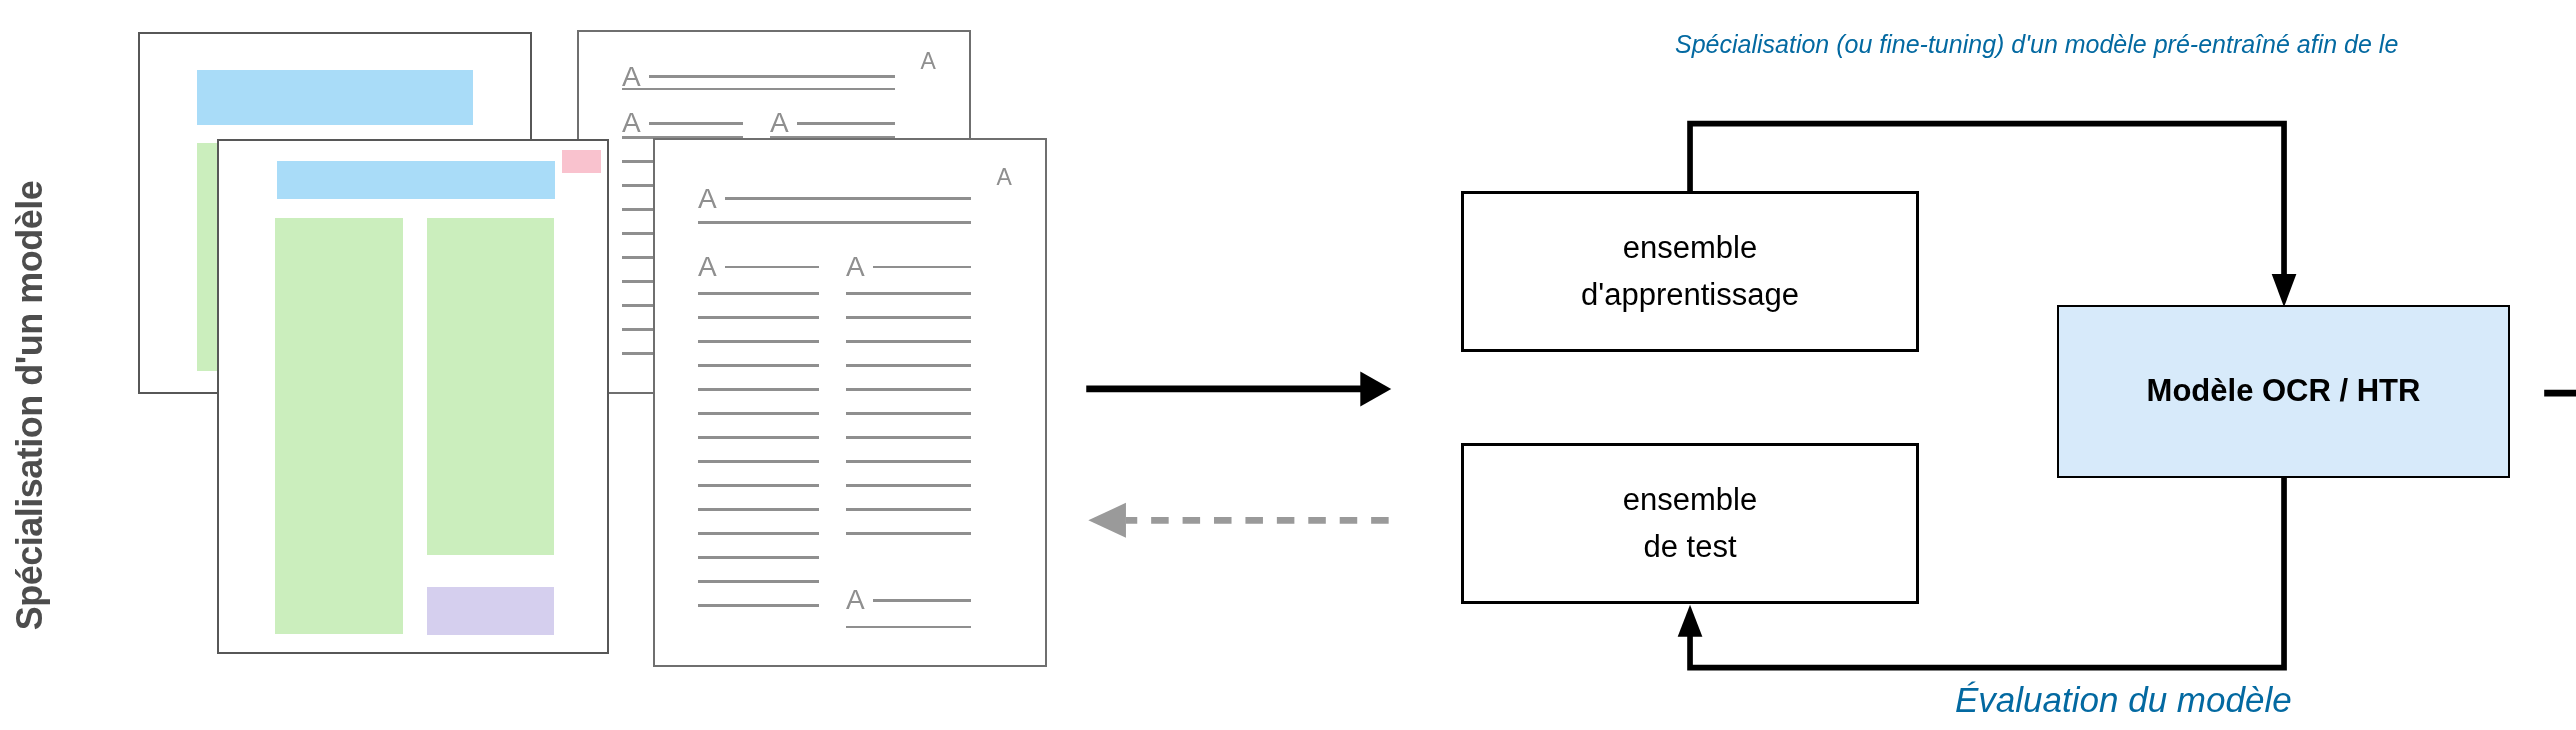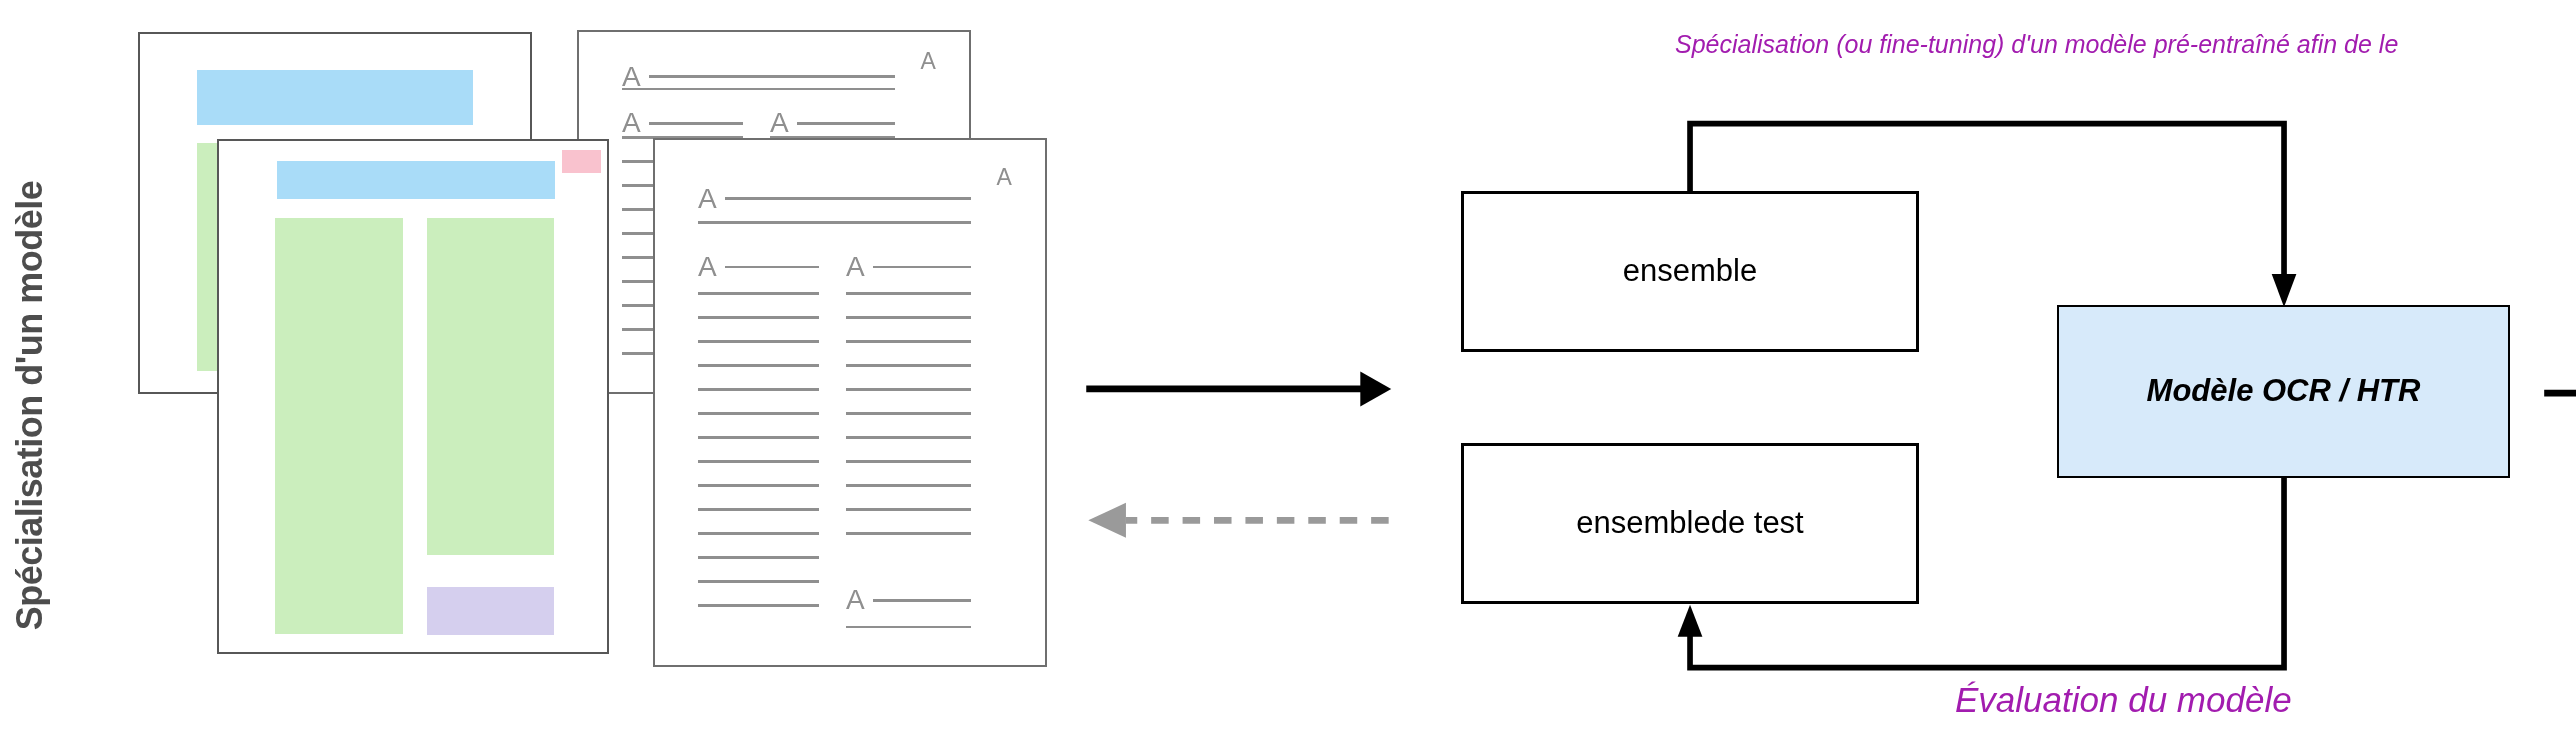--- a/index.html
+++ b/index.html
@@ -42,32 +42,32 @@
   .trow.headL{top:21.5%;left:11%;width:31%;}
   .trow.headR{top:21.5%;left:49%;width:32%;}
   .lines{position:absolute;
     background-image:repeating-linear-gradient(to bottom,#8f8f8f 0 2.6px,transparent 2.6px 24px);}
   .lines.left{left:11%;width:31%;top:29%;bottom:7%;}
   .lines.right{left:49%;width:32%;top:29%;height:49%;}
   .trow.headR2{top:85%;left:49%;width:32%;}
   .ln.bottomR{top:92.5%;left:49%;width:32%;}
 
   
-  .fbox{position:absolute;box-sizing:border-box;display:flex;
-    align-items:center;justify-content:center;text-align:center;background:#fff;z-index:5;}
+  .fbox{position:absolute;box-sizing:border-box;display:flex;flex-direction:column;
+    justify-content:center;text-align:center;background:#fff;z-index:5;}
   .fbox .bl{font-size:31px;line-height:1.5;color:#000;white-space:nowrap;}
   .ensemble{border:3.1px solid #000;}
   .model{border:2.6px solid #000;}
   .model .bl{font-weight:bold;}
   .box-train{left:1461px;top:191px;width:458px;height:161px;}
   .box-test{left:1461px;top:443px;width:458px;height:161px;}
-  .box-pre{left:2057px;top:305px;width:453px;height:173px;font-style:italic;}
+  .box-pre{left:2057px;top:305px;width:453px;height:173px;}
 
   
-  .note{position:absolute;font-style:italic;color:#a21caf;font-size:25px;line-height:47px;
+  .note{position:absolute;font-style:italic;color:#0369a1;font-size:25px;line-height:47px;
         white-space:nowrap;z-index:6;}
   .note-top{left:1675px;top:20.6px;}
   .note-bottom{left:1955px;top:679px;font-size:35px;line-height:1.2;}
 
   
   svg.connectors{position:absolute;left:0;top:0;z-index:4;}
   .conn{fill:none;stroke-width:11px;}
   .arrow{stroke-width:13px;}
   .dash{stroke-width:13px;stroke-dasharray:34 27;}
 </style>
@@ -157,20 +157,21 @@
 
   <line class="arrow" x1="6220" y1="763" x2="6400" y2="763" stroke="#000000"></line>
   <polygon points="6398,731 6398,795 6456,763" fill="#000000"></polygon>
 
   <line class="dash" x1="2695" y1="1010" x2="2185" y2="1010" stroke="#9a9a9a"></line>
   <polygon points="2185,976 2185,1044 2112,1010" fill="#9a9a9a"></polygon>
 </svg>
 
 <div class="fbox ensemble box-train" style="background-color: rgb(255, 255, 255);">
   <div class="bl">ensemble</div>
+  <div class="bl">d'apprentissage</div>
 </div>
 
 <div class="fbox ensemble box-test" style="background-color: rgb(255, 255, 255);">
   <div class="bl">ensemble</div>
   <div class="bl">de test</div>
 </div>
 
 <div class="fbox model box-pre" style="background-color: rgb(215, 234, 250);">
   <div class="bl">Modèle OCR / HTR</div>
 </div>

